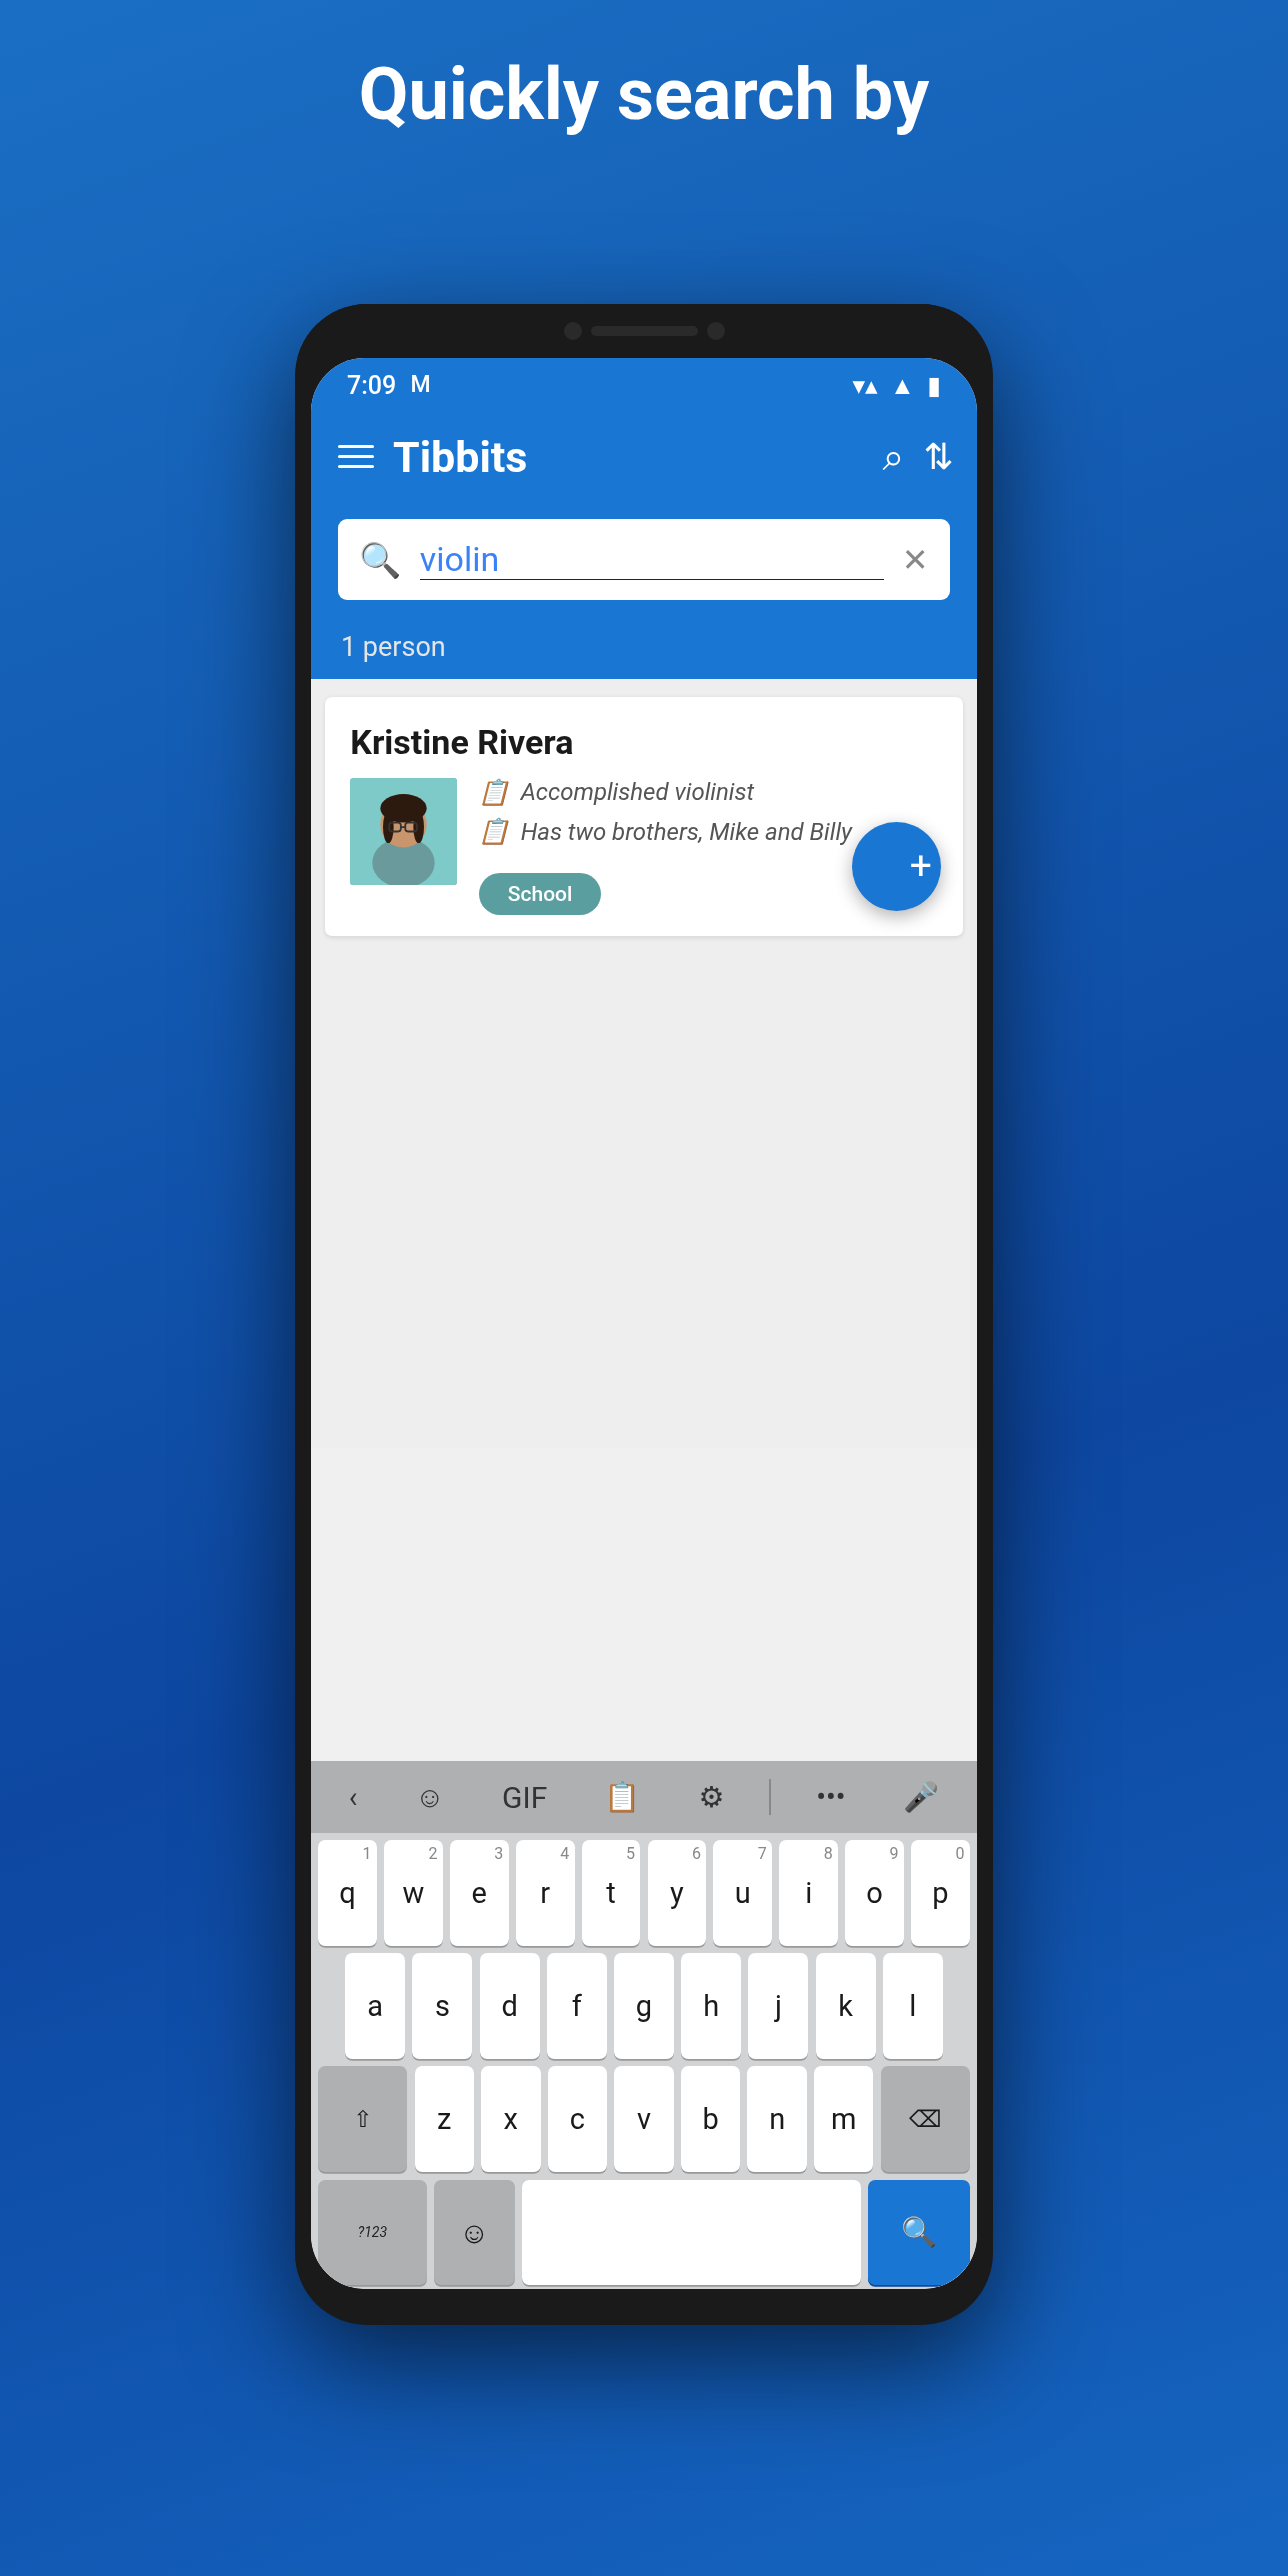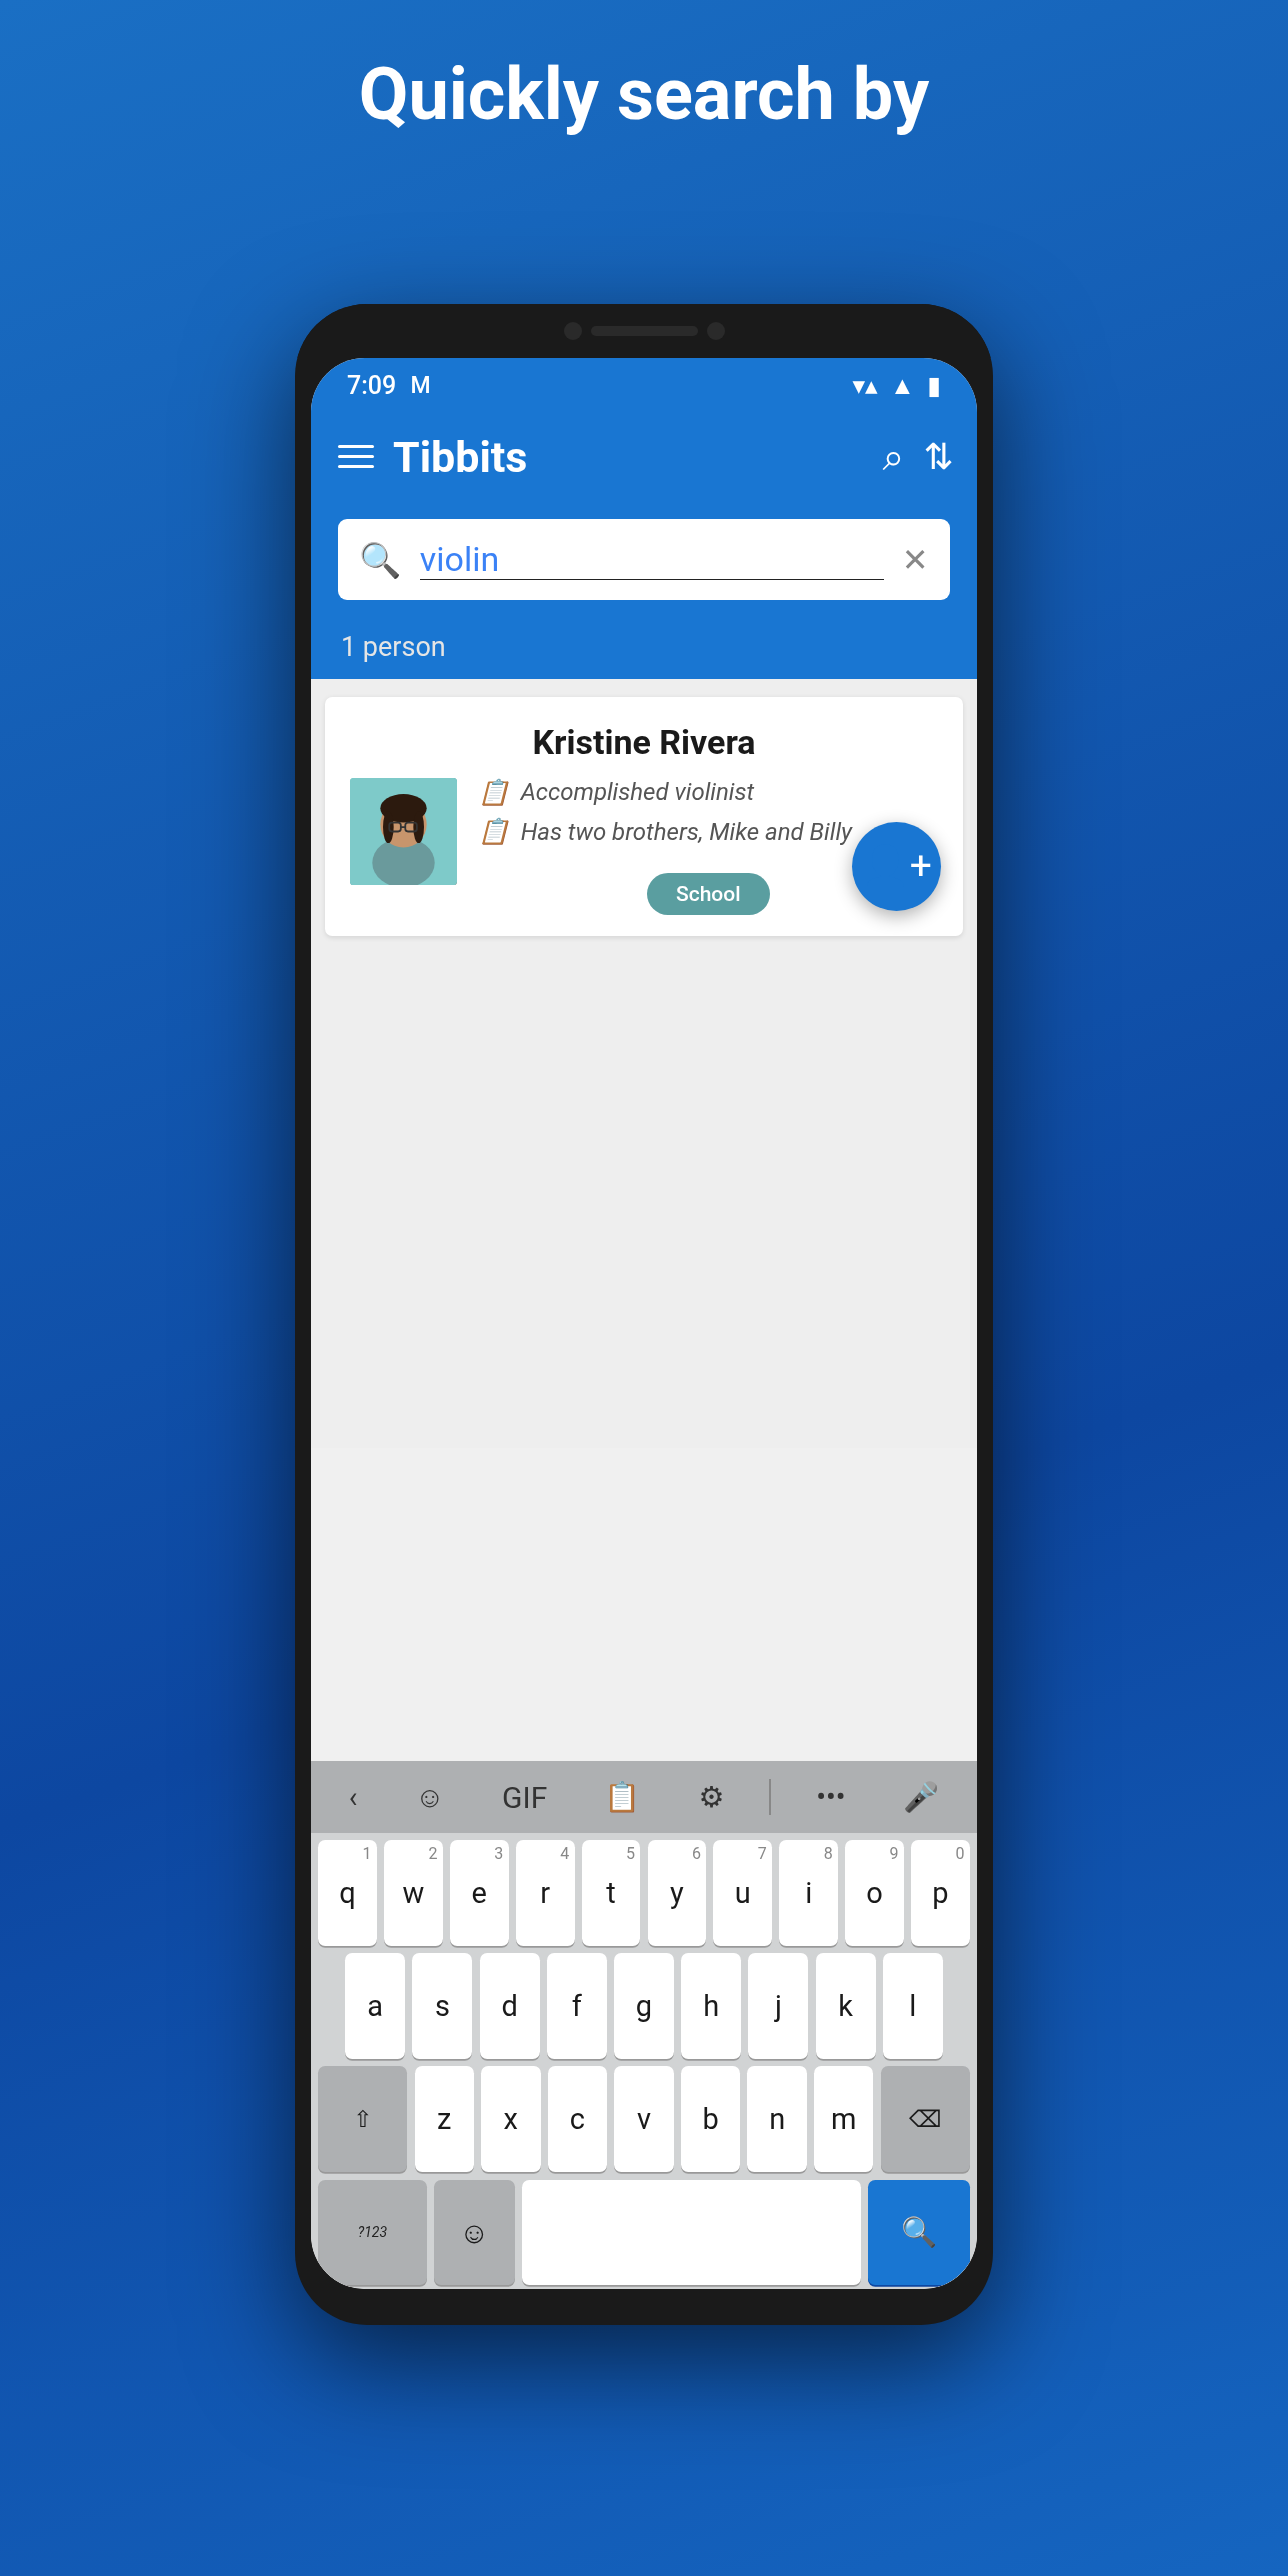--- a/index.html
+++ b/index.html
@@ -63,21 +63,21 @@
       background: #1976D2;
       height: 54px;
       display: flex;
       align-items: center;
       justify-content: space-between;
       padding: 0 36px;
       color: white;
       font-size: 25px;
       font-weight: 500;
     }
-    .status-left { display: flex; align-items: center; gap: 14.3px; }
+    .status-left { display: flex; gap: 14.3px; }
     .status-right { display: flex; align-items: center; gap: 12.5px; }
 
     
     .app-bar {
       background: #1976D2;
       height: 89px;
       display: flex;
       align-items: center;
       padding: 0 27px;
       gap: 19px;
@@ -149,21 +149,20 @@
       height: calc(100% - 54px - 89px - 116px - 519px);
     }
 
     
     .contact-card {
       background: white;
       margin: 18px 14.3px 0;
       border-radius: 7.2px;
       padding: 25px 25px 21.5px;
       box-shadow: 0 1.8px 5.4px rgba(0,0,0,0.1);
-      text-align: center;
     }
     .contact-name {
       font-size: 34px;
       font-weight: 700;
       color: #1a1a1a;
       margin-bottom: 16px;
     }
     .contact-body {
       display: flex;
       gap: 21.5px;

